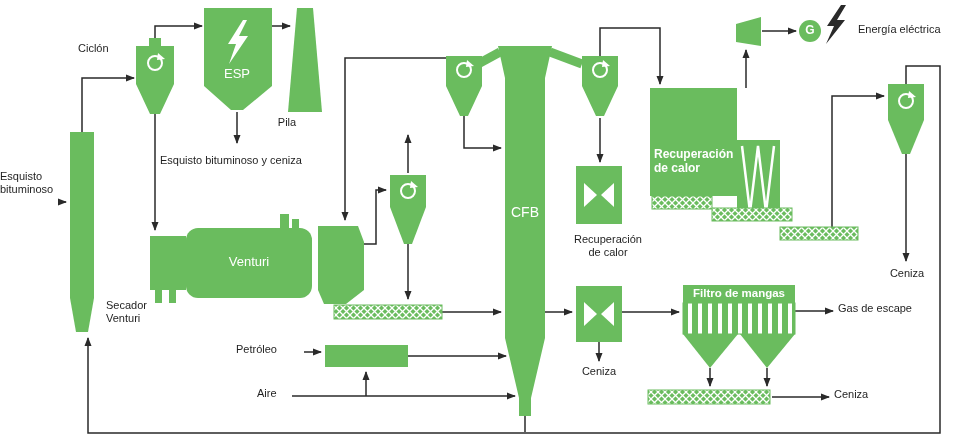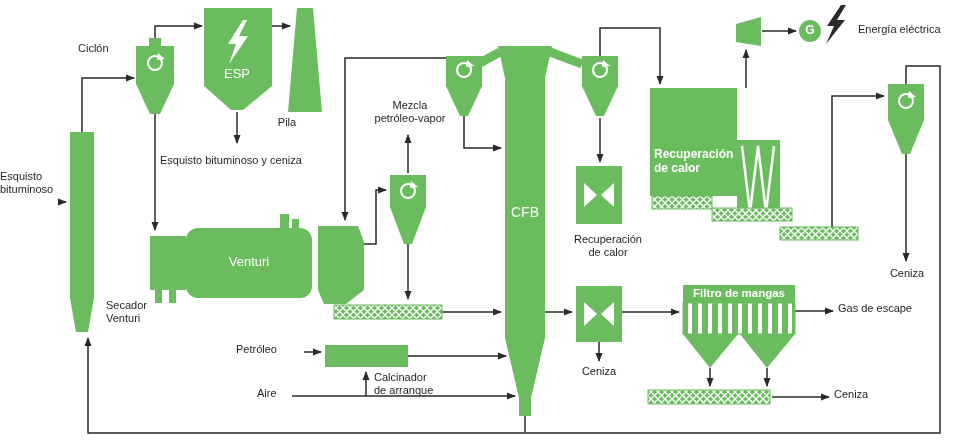--- a/index.html
+++ b/index.html
@@ -182,29 +182,25 @@
 
   <rect class="strip" x="648" y="390" width="122" height="14"></rect>
 </svg>
 
 <div class="lbl" style="left:0px;top:170px;width:72px">Esquisto
 bituminoso</div>
 <div class="lbl" style="left:78px;top:42px;width:60px">Ciclón</div>
 <div class="lbl white center fs13" style="left:214px;top:66px;width:46px">ESP</div>
 <div class="lbl center" style="left:268px;top:116px;width:38px">Pila</div>
 <div class="lbl" style="left:160px;top:154px;width:250px">Esquisto bituminoso y ceniza</div>
-<div class="lbl center" style="left:354px;top:99px;width:112px">Mezcla
-petróleo-vapor</div>
 <div class="lbl" style="left:106px;top:299px;width:80px">Secador
 Venturi</div>
 <div class="lbl white center fs13" style="left:204px;top:254px;width:90px">Venturi</div>
 <div class="lbl" style="left:236px;top:343px;width:56px">Petróleo</div>
 <div class="lbl" style="left:257px;top:387px;width:40px">Aire</div>
-<div class="lbl" style="left:374px;top:371px;width:100px">Calcinador
-de arranque</div>
 <div class="lbl white center fs14" style="left:500px;top:204px;width:50px">CFB</div>
 <div class="lbl center" style="left:556px;top:233px;width:104px">Recuperación
 de calor</div>
 <div class="lbl center" style="left:569px;top:365px;width:60px">Ceniza</div>
 <div class="lbl white bold fs12" style="left:654px;top:147px;width:90px">Recuperación
 de calor</div>
 <div class="lbl white bold center fs11" style="left:684px;top:287px;width:110px">Filtro de mangas</div>
 <div class="lbl center" style="left:876px;top:267px;width:62px">Ceniza</div>
 <div class="lbl" style="left:838px;top:302px;width:100px">Gas de escape</div>
 <div class="lbl" style="left:834px;top:388px;width:62px">Ceniza</div>

